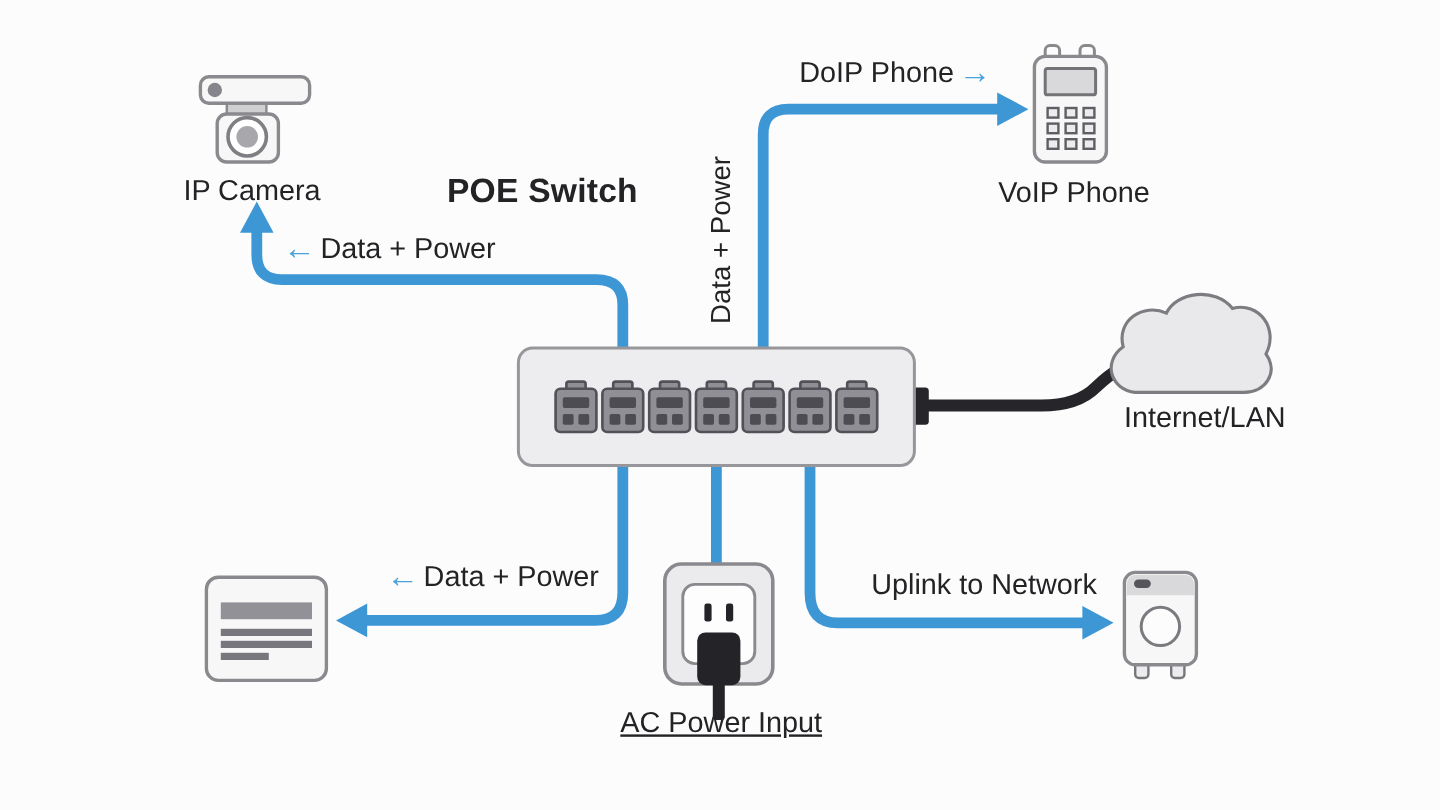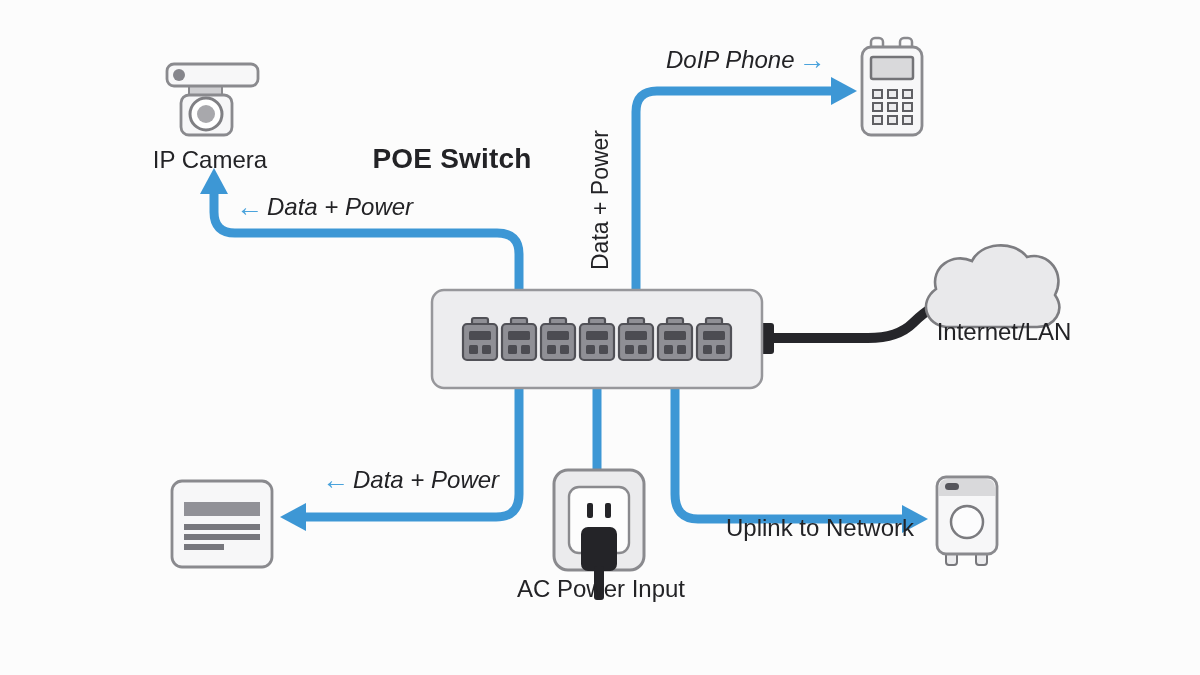--- a/index.html
+++ b/index.html
@@ -26,21 +26,21 @@
   .vertical{
     transform:translate(-50%,-50%) rotate(-90deg);
     font-size:23px;
   }
   .arrow-glyph{
     color:var(--arrow-glyph,#4aa3dc);
     font-weight:700;
     font-size:27px;
     vertical-align:-1px;
   }
-  .edge-label-text{padding:0 4px;font-style:italic;}
+  .edge-label-text{padding:0 4px;}
   
   .wire{fill:none;stroke:var(--accent,#3d97d5);stroke-width:9;}
   .wirehead{fill:var(--accent,#3d97d5);stroke:none;}
   .cable{fill:none;stroke:var(--cable,#26262a);stroke-width:10;stroke-linecap:round;}
   .cable-plug{fill:var(--cable,#26262a);}
   .device-body{fill:#ededef;stroke:#97979b;stroke-width:2.5;}
   .panel{fill:#f7f7f8;stroke:#8a8a8e;stroke-width:2.8;}
   .panel-thin{fill:#fdfdfd;stroke:#8a8a8e;stroke-width:2.4;}
   .dark{fill:#242428;}
   .port-metal{fill:#8f8f95;stroke:#515157;stroke-width:2.2;}
@@ -158,26 +158,27 @@
   </svg>
 
   <div class="label title" style="left:452px;top:143px;">POE Switch</div>
 
   <div class="label" style="left:210px;top:147px;">IP Camera</div>
 
   <div class="label left-anchored" style="left:236px;top:192px;"><span class="arrow-glyph">←</span><span class="edge-label-text">Data + Power</span></div>
 
   <div class="label left-anchored" style="left:662px;top:45px;"><span class="edge-label-text">DoIP Phone</span><span class="arrow-glyph">→</span></div>
 
+  <div class="label" style="left:895px;top:148px;">VoIP Phone</div>
 
   <div class="label vertical" style="left:601px;top:200px;">Data + Power</div>
 
-  <div class="label" style="left:1004px;top:319px;">Internet/LAN</div>
+  <div class="label" style="left:1004px;top:336px;">Internet/LAN</div>
 
   <div class="label left-anchored" style="left:322px;top:465px;"><span class="arrow-glyph">←</span><span class="edge-label-text">Data + Power</span></div>
 
-  <div class="label" style="left:820px;top:475px;margin-top:40px;">Uplink to Network</div>
+  <div class="label" style="left:820px;top:475px;">Uplink to Network</div>
 
 
-  <div class="label" style="left:601px;top:576px;">AC Power Input</div>
+  <div class="label" style="left:601px;top:590px;text-decoration:underline;">AC Power Input</div>
 
 
 </div>
 
 </body></html>

